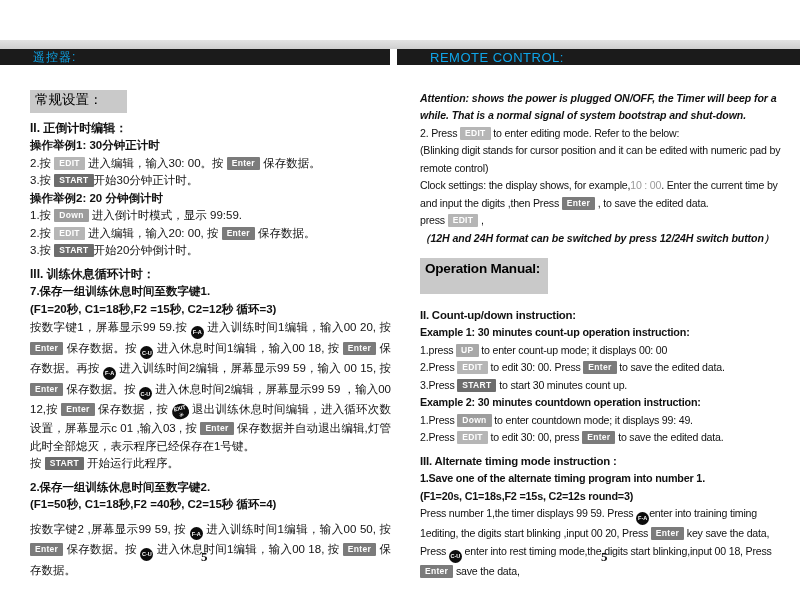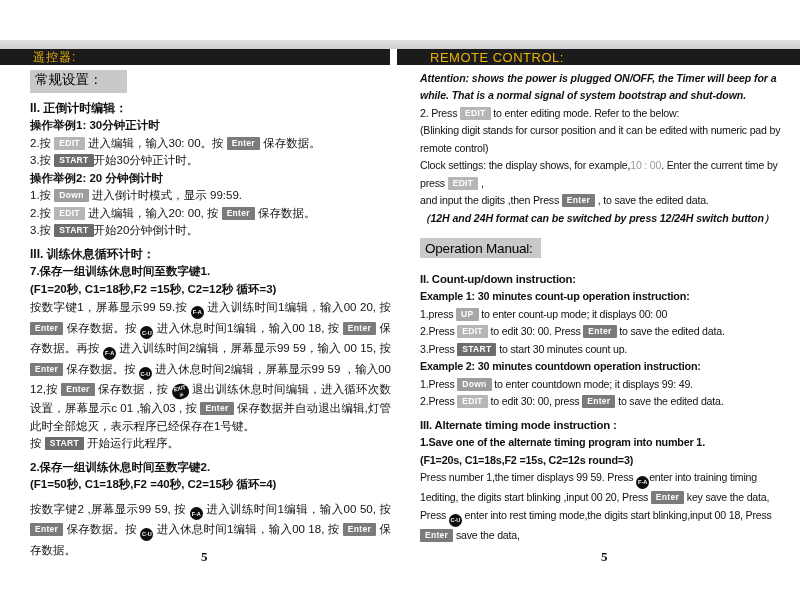--- a/index.html
+++ b/index.html
@@ -1,40 +1,40 @@
 <!DOCTYPE html>
 <html><head>
 <meta charset="utf-8">
 <style>
   html,body{margin:0;padding:0;background:#fff;}
   #canvas{position:relative;width:800px;height:593px;background:#ffffff;overflow:hidden;
           font-family:"Liberation Sans","DejaVu Sans",sans-serif;color:#111;}
   #top-strip{position:absolute;left:0;top:40px;width:800px;height:9px;
              background:linear-gradient(#e3e3e3,#cfcfcf);}
-  .header-bar{position:absolute;top:49px;height:16px;background:#1b1b1b;color:#eab308;
+  .header-bar{position:absolute;top:49px;height:16px;background:#1b1b1b;color:#0ea5e9;
               display:flex;align-items:center;box-sizing:border-box;}
   #header-left{left:0;width:390px;padding-left:33px;font-size:12px;letter-spacing:1px;}
   #header-right{left:397px;width:403px;padding-left:33px;font-size:13px;letter-spacing:.5px;}
-  .col{position:absolute;top:70px;}
+  .col{position:absolute;top:90px;}
   #col-left{left:30px;width:361px;}
   #col-right{left:420px;width:374px;font-size:10.6px;letter-spacing:-0.2px;}
   #col-left{font-size:11.5px;}
   .line{line-height:17.5px;min-height:17.5px;}
   #col-left .para{line-height:18px;text-align:justify;}
   #col-right .line{line-height:17.4px;}
   .h2{font-weight:bold;font-size:12px;}
   .h3{font-weight:bold;font-size:11.5px;}
   .h2e{font-weight:bold;font-size:11.4px;}
   .h3e{font-weight:bold;font-size:10.8px;}
   .note{font-style:italic;font-weight:bold;letter-spacing:-0.1px;}
   .gap-sm{margin-top:6px;}
   .gap-md{margin-top:11px;}
   .boxhead{display:inline-block;background:#c9c9c9;color:#000;font-size:13.5px;
            padding:2px 24px 3px 5px;margin-bottom:7px;line-height:15px;}
-  #col-right .boxhead{padding:2px 8px 0 5px;}
+  #col-right .boxhead{padding:2px 8px 16px 5px;font-weight:bold;}
   .muted{color:#9a9a9a;}
   .key.flat{display:inline-block;color:#fff;font-size:8.5px;font-weight:bold;
             padding:2px 5px;border-radius:1px;line-height:9px;vertical-align:1px;
             letter-spacing:.3px;}
   .key.round{display:inline-flex;width:13px;height:13px;border-radius:50%;
              align-items:center;justify-content:center;font-size:5.5px;font-weight:bold;
              vertical-align:-3px;letter-spacing:0;}
   .key.fob{position:relative;display:inline-block;width:17px;height:15px;border-radius:8px 8px 7px 7px;
            transform:rotate(-14deg);vertical-align:-4px;text-align:center;}
   .key.fob .fob-label{display:block;font-size:5.5px;font-weight:bold;line-height:7px;margin-top:1px;letter-spacing:0;}
@@ -74,22 +74,22 @@
       <div class="line step"><span>按 </span><span class="key flat" style="background: rgb(109, 109, 109); color: rgb(255, 255, 255);">START</span><span> 开始运行此程序。</span></div>
       <div class="line h3 gap-sm"><span>2.保存一组训练休息时间至数字键2.</span></div>
       <div class="line h3"><span>  (F1=50秒, C1=18秒,F2 =40秒, C2=15秒 循环=4)</span></div>
       <div class="line para gap-sm"><span>按数字键2 ,屏幕显示99  59,  按 </span><span class="key round" style="background: rgb(13, 13, 13); color: rgb(255, 255, 255);">F-A</span><span>  进入训练时间1编辑，输入00 50,  按 </span><span class="key flat" style="background: rgb(123, 123, 123); color: rgb(255, 255, 255);">Enter</span><span> 保存数据。按  </span><span class="key round" style="background: rgb(13, 13, 13); color: rgb(255, 255, 255);">C-U</span><span> 进入休息时间1编辑，输入00  18, 按 </span><span class="key flat" style="background: rgb(123, 123, 123); color: rgb(255, 255, 255);">Enter</span><span> 保存数据。</span></div>
     </div>
   <div id="col-right" class="col">
       <div class="line note"><span>Attention: shows the power is plugged ON/OFF, the Timer will beep for a while. That is a normal signal of system bootstrap and shut-down.</span></div>
       <div class="line step"><span>2. Press </span><span class="key flat" style="background: rgb(182, 182, 182); color: rgb(255, 255, 255);">EDIT</span><span> to enter editing mode. Refer to the below:</span></div>
       <div class="line para"><span> (Blinking digit stands for cursor position and it can be edited with numeric pad by remote control)</span></div>
       <div class="line step"><span>Clock settings: the display shows, for example,</span><span class="muted">10 : 00</span><span>. Enter the current time by</span></div>
+      <div class="line step"><span> and input the digits ,then Press </span><span class="key flat" style="background: rgb(123, 123, 123); color: rgb(255, 255, 255);">Enter</span><span> , to save the edited data.</span></div>
       <div class="line step"><span>press </span><span class="key flat" style="background: rgb(182, 182, 182); color: rgb(255, 255, 255);">EDIT</span><span> ,</span></div>
-      <div class="line step"><span> and input the digits ,then Press </span><span class="key flat" style="background: rgb(123, 123, 123); color: rgb(255, 255, 255);">Enter</span><span> , to save the edited data.</span></div>
       <div class="line note"><span>（12H and 24H format can be switched by press 12/24H switch button）</span></div>
       <div><div class="line boxhead gap-md"><span>Operation Manual:</span></div></div>
       <div class="line h2e gap-sm"><span>II. Count-up/down instruction:</span></div>
       <div class="line h3e"><span>Example 1: 30 minutes count-up operation instruction:</span></div>
       <div class="line step"><span>1.press </span><span class="key flat" style="background: rgb(168, 168, 168); color: rgb(255, 255, 255);">UP</span><span> to enter count-up mode; it displays  00: 00</span></div>
       <div class="line step"><span>2.Press </span><span class="key flat" style="background: rgb(182, 182, 182); color: rgb(255, 255, 255);">EDIT</span><span> to edit 30: 00. Press </span><span class="key flat" style="background: rgb(123, 123, 123); color: rgb(255, 255, 255);">Enter</span><span> to save the edited data.</span></div>
       <div class="line step"><span>3.Press </span><span class="key flat" style="background: rgb(109, 109, 109); color: rgb(255, 255, 255);">START</span><span> to start 30 minutes count up.</span></div>
       <div class="line h3e"><span>Example 2: 30 minutes countdown operation instruction:</span></div>
       <div class="line step"><span>1.Press </span><span class="key flat" style="background: rgb(157, 157, 157); color: rgb(255, 255, 255);">Down</span><span> to enter countdown mode; it displays   99: 49.</span></div>
       <div class="line step"><span>2.Press </span><span class="key flat" style="background: rgb(182, 182, 182); color: rgb(255, 255, 255);">EDIT</span><span> to edit 30: 00, press </span><span class="key flat" style="background: rgb(123, 123, 123); color: rgb(255, 255, 255);">Enter</span><span> to save the edited data.</span></div>

